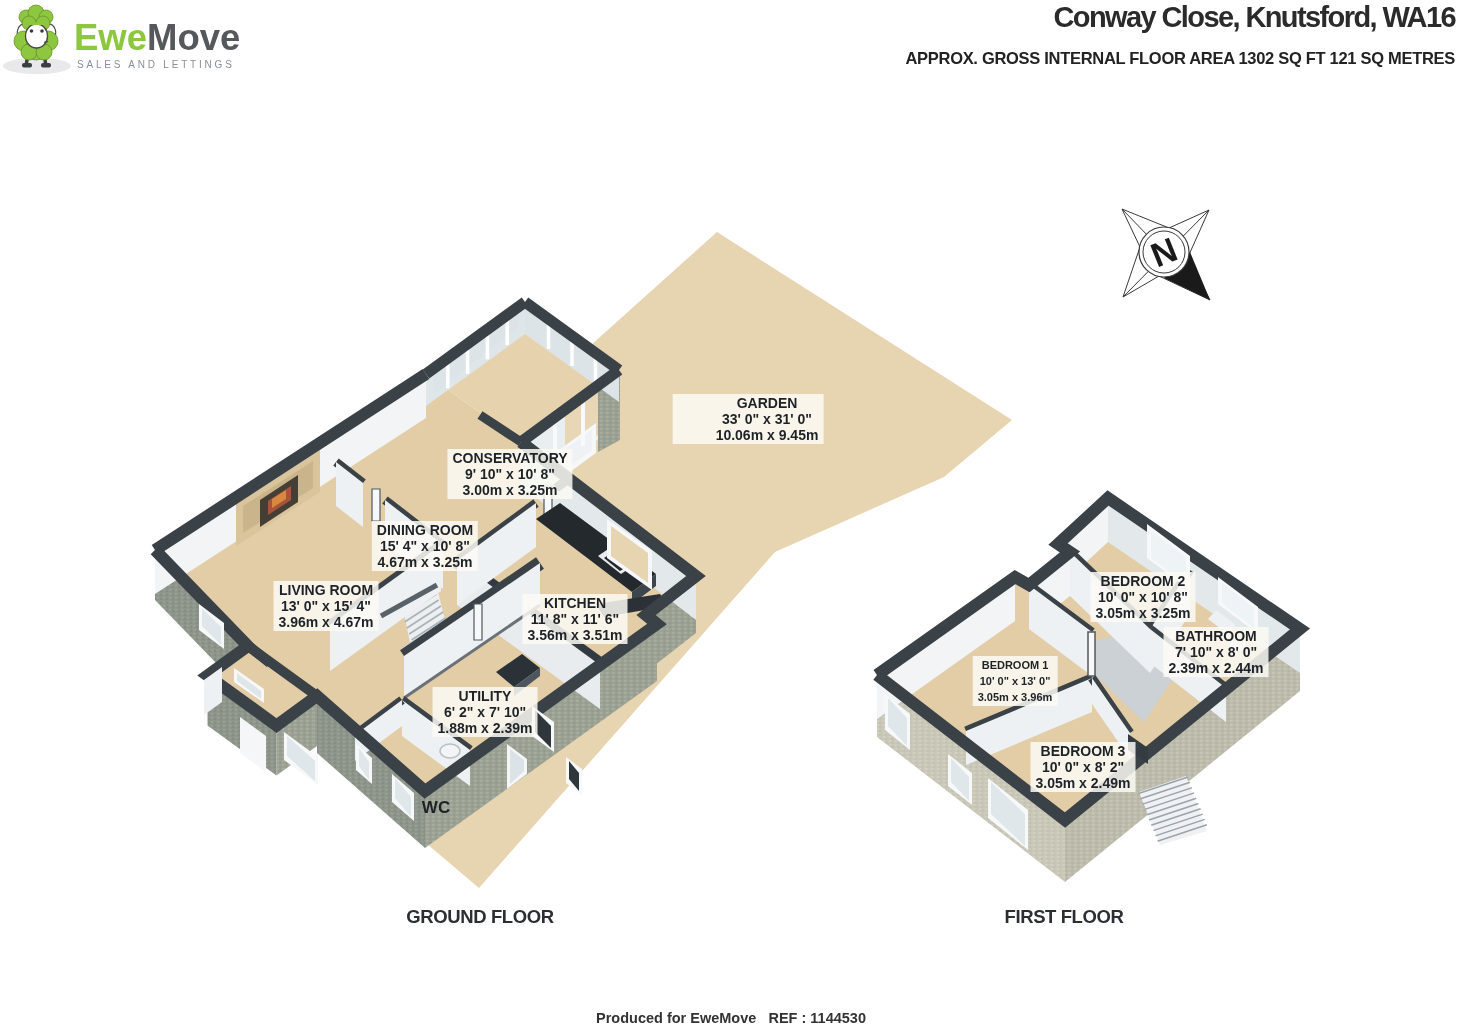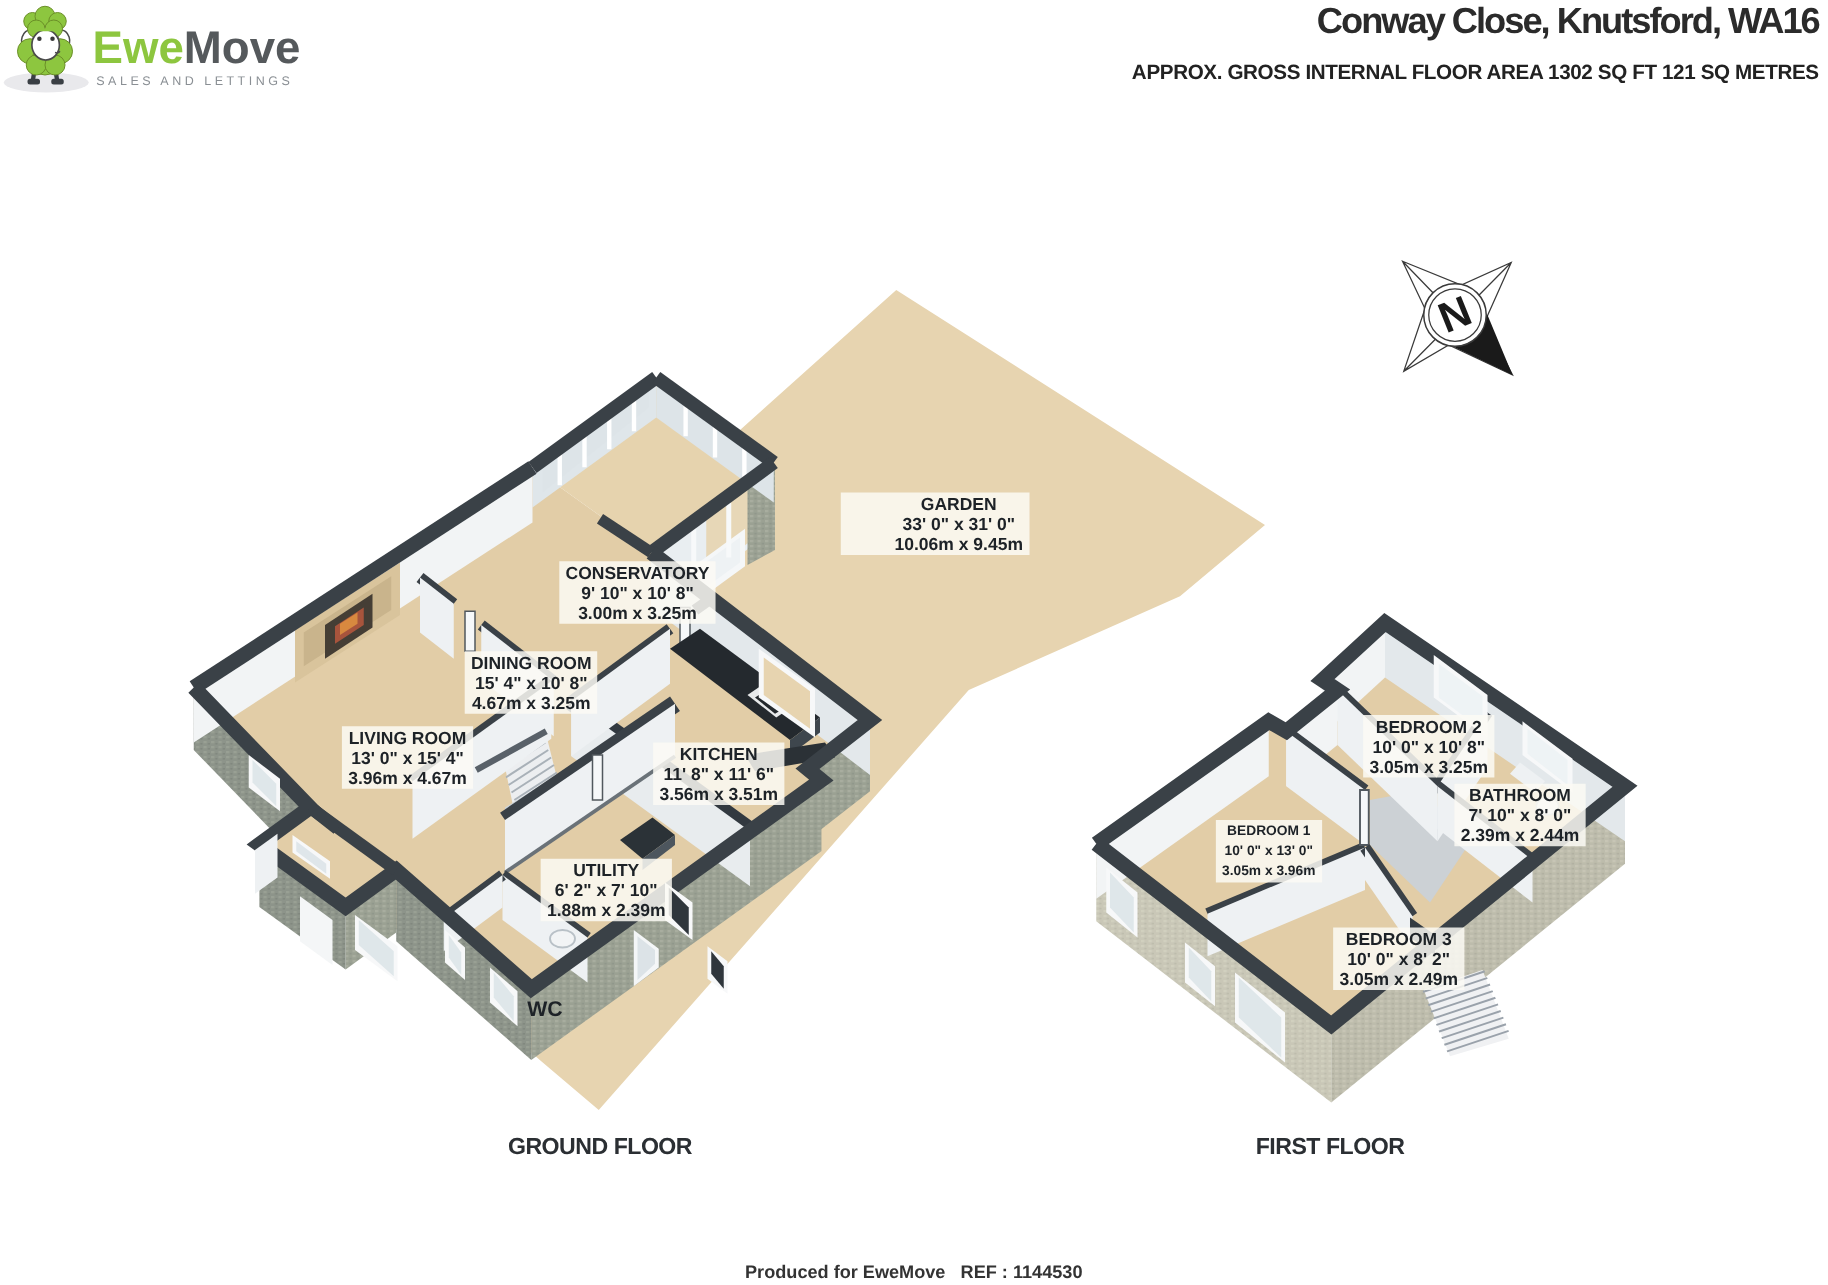--- a/index.html
+++ b/index.html
@@ -372,21 +372,21 @@
 <div class="chip" style="left:485px;top:712px;font-size:14px;line-height:16px;">UTILITY<br>6' 2" x 7' 10"<br>1.88m x 2.39m</div>
 
 <div class="chip" style="left:436px;top:772px;font-size:17px;line-height:18px;background:none;margin-top:36px;">WC</div>
 
 <div class="chip" style="left:1143px;top:597px;font-size:14px;line-height:16px;">BEDROOM 2<br>10' 0" x 10' 8"<br>3.05m x 3.25m</div>
 
 <div class="chip" style="left:1216px;top:652px;font-size:14px;line-height:16px;">BATHROOM<br>7' 10" x 8' 0"<br>2.39m x 2.44m</div>
 
 <div class="chip" style="left:1015px;top:681px;font-size:11px;line-height:16px;">BEDROOM 1<br>10' 0" x 13' 0"<br>3.05m x 3.96m</div>
 
-<div class="chip" style="left:1083px;top:767px;font-size:14px;line-height:16px;margin-left:36px;">BEDROOM 3<br>10' 0" x 8' 2"<br>3.05m x 2.49m</div>
+<div class="chip" style="left:1083px;top:767px;font-size:14px;line-height:16px;">BEDROOM 3<br>10' 0" x 8' 2"<br>3.05m x 2.49m</div>
 
 <div class="floorname" style="left:480px;top:917px;text-align:right;">GROUND FLOOR</div>
 
 <div class="floorname" style="left:1064px;top:917px;">FIRST FLOOR</div>
 
 <div style="position:absolute;right:7px;top:3px;font-size:29px;line-height:1;letter-spacing:-1.6px;font-weight:bold;color:#2b2b2b;">Conway Close, Knutsford, WA16</div>
 
 <div style="position:absolute;right:7px;top:50px;font-size:16.5px;line-height:1;letter-spacing:-0.3px;font-weight:bold;color:#222;">APPROX. GROSS INTERNAL FLOOR AREA 1302 SQ FT 121 SQ METRES</div>
 
 <div style="position:absolute;left:731px;top:1010px;transform:translateX(-50%);font-size:14.5px;line-height:1.15;font-weight:bold;color:#333;text-align:center;">Produced for EweMove&nbsp;&nbsp; REF : 1144530</div>

